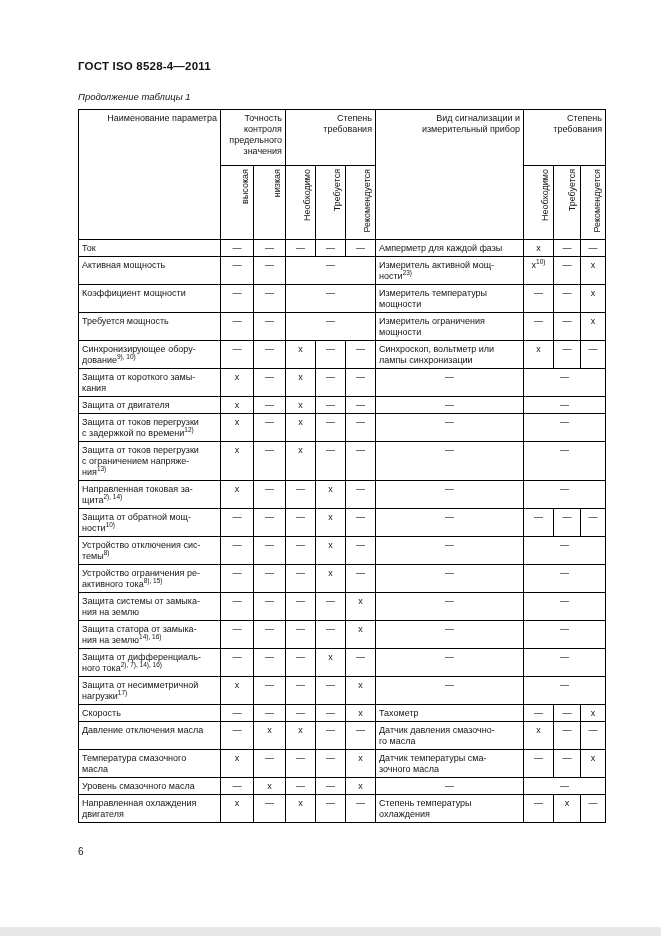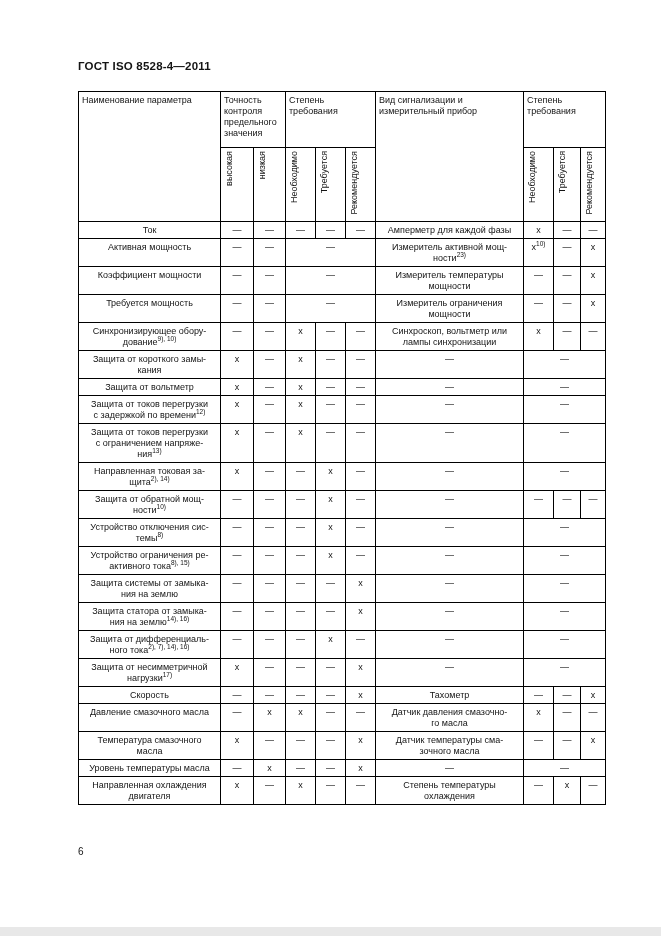--- a/index.html
+++ b/index.html
@@ -28,45 +28,46 @@
     font-size:9px; line-height:11px;
   }
   table.main th, table.main td {
     border:1px solid #000;
     padding:2.5px 3px;
     vertical-align:top;
     font-weight:normal;
     white-space:pre-line;
     overflow:hidden;
   }
-  thead th { text-align:left; vertical-align:middle; }
+  thead th { text-align:right; vertical-align:middle; }
   th.vwrap { vertical-align:bottom; padding-bottom:5px; }
   .vert {
     writing-mode:vertical-rl;
     transform:rotate(180deg);
     margin:0 auto;
     white-space:nowrap;
     line-height:10px;
   }
   td.cc { text-align:center; }
-  td.cl { text-align:center; }
+  td.cl { text-align:left; }
   sup { font-size:6.5px; line-height:0; }
   .page-num {
     position:absolute; left:78px; top:846px;
     font-size:10px;
   }
   .h1row { height:56px; }
   .h2row { height:74px; }
 </style>
 </head>
 <body>
 
 <div class="page">
   <div class="content">
     <p class="doc-code">ГОСТ ISO 8528-4—2011</p>
+    <p class="caption">Продолжение таблицы 1</p>
 
     <table class="main">
       <colgroup>
         <col style="width:142px">
           <col style="width:33px">
           <col style="width:32px">
         <col style="width:30px">
           <col style="width:30px">
           <col style="width:30px">
         <col style="width:148px">
@@ -164,21 +165,21 @@
 кания</td>
             <td class="cc">x</td>
             <td class="cc">—</td>
             <td class="cc">x</td>
             <td class="cc">—</td>
             <td class="cc">—</td>
             <td class="cc">—</td>
             <td colspan="3" class="cc">—</td>
           </tr>
           <tr>
-            <td class="cl">Защита от вольтметр</td>
+            <td class="cl">Защита от двигателя</td>
             <td class="cc">x</td>
             <td class="cc">—</td>
             <td class="cc">x</td>
             <td class="cc">—</td>
             <td class="cc">—</td>
             <td class="cc">—</td>
             <td colspan="3" class="cc">—</td>
           </tr>
           <tr>
             <td class="cl">Защита от токов перегрузки
@@ -299,21 +300,21 @@
             <td class="cc">—</td>
             <td class="cc">—</td>
             <td class="cc">—</td>
             <td class="cc">x</td>
             <td class="cl">Тахометр</td>
             <td class="cc">—</td>
             <td class="cc">—</td>
             <td class="cc">x</td>
           </tr>
           <tr>
-            <td class="cl">Давление смазочного масла</td>
+            <td class="cl">Давление отключения масла</td>
             <td class="cc">—</td>
             <td class="cc">x</td>
             <td class="cc">x</td>
             <td class="cc">—</td>
             <td class="cc">—</td>
             <td class="cl">Датчик давления смазочно-
 го масла</td>
             <td class="cc">x</td>
             <td class="cc">—</td>
             <td class="cc">—</td>
@@ -326,21 +327,21 @@
             <td class="cc">—</td>
             <td class="cc">—</td>
             <td class="cc">x</td>
             <td class="cl">Датчик температуры сма-
 зочного масла</td>
             <td class="cc">—</td>
             <td class="cc">—</td>
             <td class="cc">x</td>
           </tr>
           <tr>
-            <td class="cl">Уровень температуры масла</td>
+            <td class="cl">Уровень смазочного масла</td>
             <td class="cc">—</td>
             <td class="cc">x</td>
             <td class="cc">—</td>
             <td class="cc">—</td>
             <td class="cc">x</td>
             <td class="cc">—</td>
             <td colspan="3" class="cc">—</td>
           </tr>
           <tr>
             <td class="cl">Направленная охлаждения

